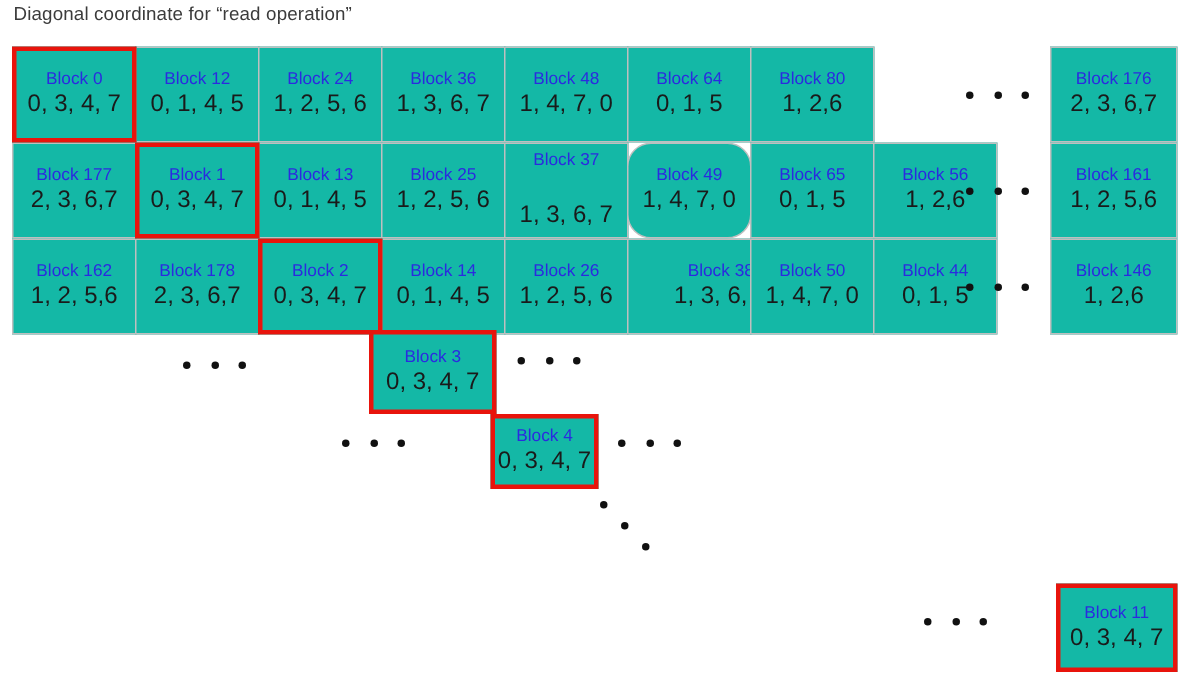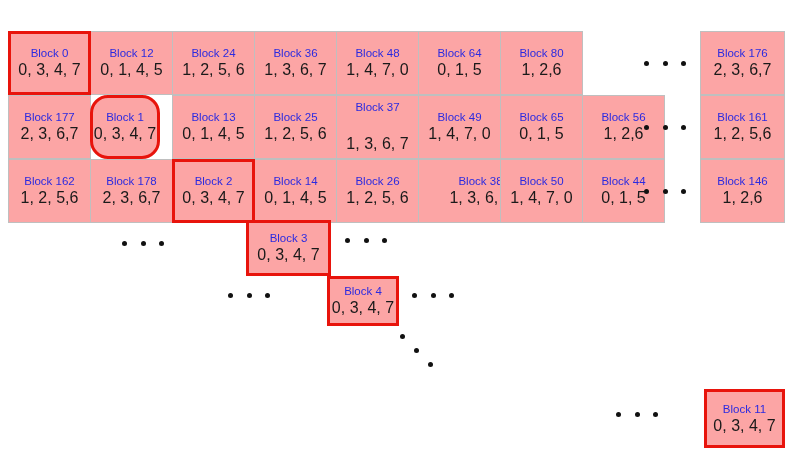--- a/index.html
+++ b/index.html
@@ -27,21 +27,21 @@
     top: 2px;
     font-size: 12.5px;
     color: #3b3b3b;
     letter-spacing: 0.1px;
     white-space: nowrap;
   }
   
   .cell {
     position: absolute;
     box-sizing: border-box;
-    background: #fca5a5;
+    background: #14b8a6;
     border: 1px solid #bfbfbf;
     display: flex;
     flex-direction: column;
     align-items: center;
     justify-content: center;
     line-height: 1.22;
     overflow: hidden;
   }
   .cell .blk {
     font-size: 11.5px;
@@ -85,20 +85,21 @@
     border-radius: 50%;
     background: #111111;
     z-index: 3;
   }
 </style>
 </head>
 <body>
 
 <div id="canvas">
 
+  <div class="title">Diagonal coordinate for “read operation”</div>
 
   <div class="cell hl" style="left:8px;  top:31px; width:83px; height:64px;">
     <span class="blk">Block 0</span>
     <span class="vals">0, 3, 4, 7</span>
   </div>
   <div class="cell" style="left:90px; top:31px; width:83px; height:64px;">
     <span class="blk">Block 12</span>
     <span class="vals">0, 1, 4, 5</span>
   </div>
   <div class="cell" style="left:172px; top:31px; width:83px; height:64px;">
@@ -128,37 +129,37 @@
   </div>
   <div class="cell" style="left:700px; top:31px; width:85px; height:64px;">
     <span class="blk">Block 176</span>
     <span class="vals">2, 3, 6,7</span>
   </div>
 
   <div class="cell" style="left:8px;  top:95px; width:83px; height:64px;">
     <span class="blk">Block 177</span>
     <span class="vals">2, 3, 6,7</span>
   </div>
-  <div class="cell hl" style="left:90px; top:95px; width:70px; height:64px;border-radius:18px;">
+  <div class="cell hl" style="left:90px; top:95px; width:83px; height:64px;">
     <span class="blk">Block 1</span>
     <span class="vals">0, 3, 4, 7</span>
   </div>
   <div class="cell" style="left:172px; top:95px; width:83px; height:64px;">
     <span class="blk">Block 13</span>
     <span class="vals">0, 1, 4, 5</span>
   </div>
   <div class="cell" style="left:254px; top:95px; width:83px; height:64px;">
     <span class="blk">Block 25</span>
     <span class="vals">1, 2, 5, 6</span>
   </div>
   <div class="cell" style="left:336px; top:95px; width:83px; height:64px;gap:20px;">
     <span class="blk">Block 37</span>
     <span class="vals">1, 3, 6, 7</span>
   </div>
-  <div class="cell" style="left:418px; top:95px; width:83px; height:64px;">
+  <div class="cell" style="left:418px; top:95px; width:83px; height:64px;border-radius:16px;">
     <span class="blk">Block 49</span>
     <span class="vals">1, 4, 7, 0</span>
   </div>
   <div class="cell" style="left:500px; top:95px; width:83px; height:64px;">
     <span class="blk">Block 65</span>
     <span class="vals">0, 1, 5</span>
   </div>
   <div class="cell" style="left:582px; top:95px; width:83px; height:64px;">
     <span class="blk">Block 56</span>
     <span class="vals">1, 2,6</span>

